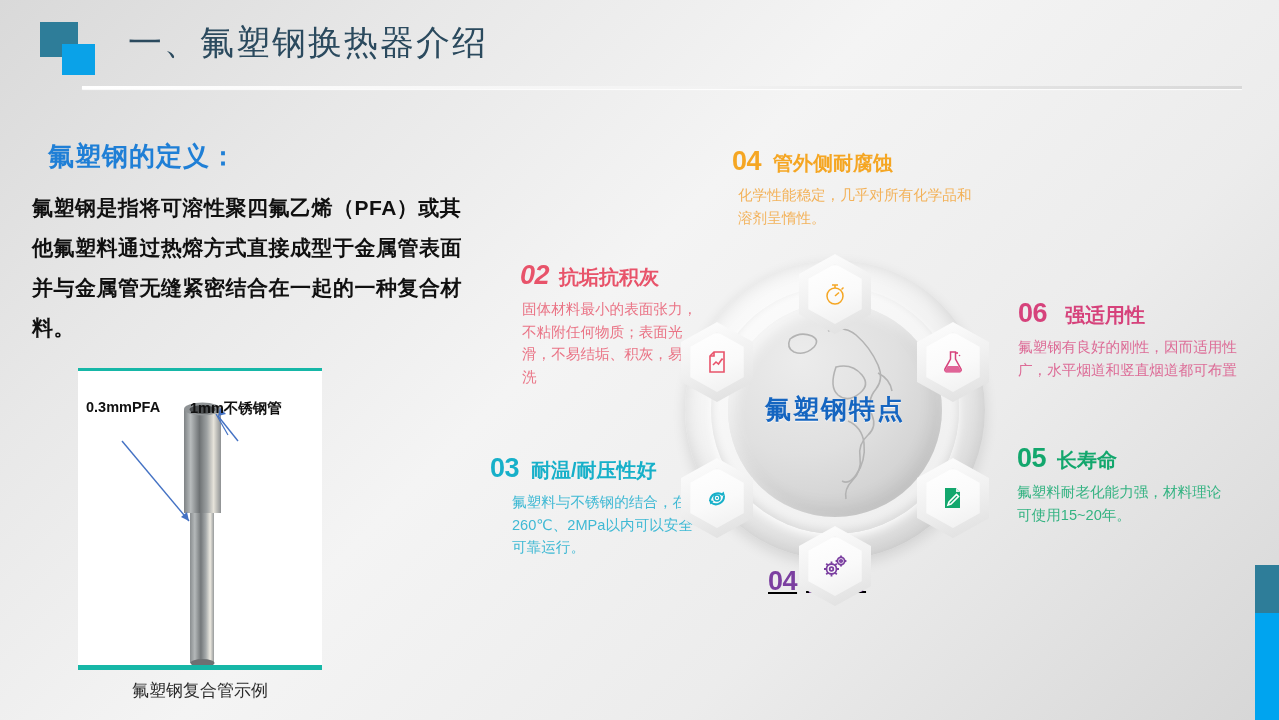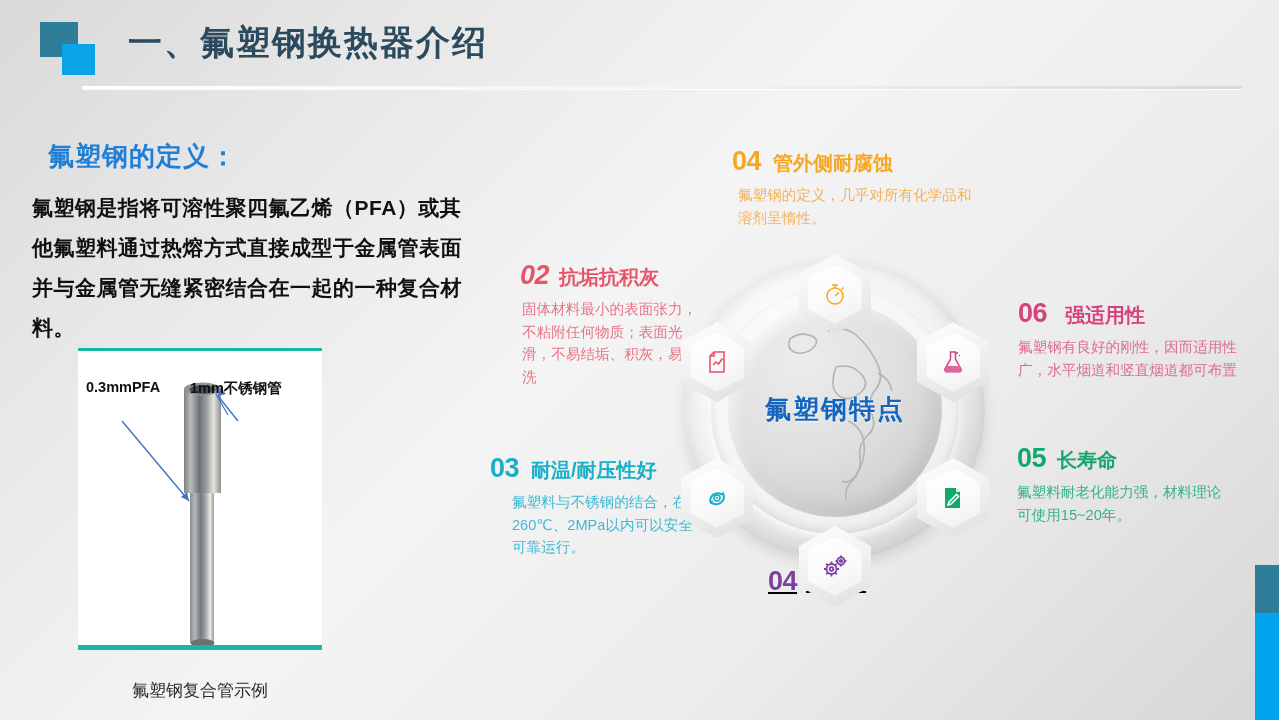--- a/index.html
+++ b/index.html
@@ -9,21 +9,21 @@
     background: linear-gradient(135deg, #d9d9d9 0%, #e8e8e8 22%, #f4f4f4 45%, #ececec 70%, #d6d6d6 100%);
     position: relative;
   }
   .slide { position: relative; width: 1279px; height: 720px; overflow: hidden; }
 
   
   .hdr-sq1 { position: absolute; left: 40px; top: 22px; width: 38px; height: 35px; background: #2e7d99; }
   .hdr-sq2 { position: absolute; left: 62px; top: 44px; width: 33px; height: 31px; background: #0aa2e8; }
   .hdr-title {
     position: absolute; left: 128px; top: 20px;
-    font-size: 34px; font-weight: bold; color: #2b4a5e; letter-spacing: 2px;
+    font-size: 34px; font-weight: normal; color: #2b4a5e; letter-spacing: 2px;
     white-space: nowrap;
   }
   .hdr-rule {
     position: absolute; left: 82px; top: 86px; width: 1160px; height: 3px;
     background: linear-gradient(to right, #ffffff 0%, #f2f2f2 55%, #d8d8d8 100%);
     box-shadow: 0 1px 1px rgba(255,255,255,.9);
   }
 
   
   .def-title {
@@ -31,21 +31,21 @@
     font-size: 26px; font-weight: bold; color: #1f7fd6; letter-spacing: 1px;
     white-space: nowrap;
   }
   .def-body {
     position: absolute; left: 32px; top: 188px; width: 445px;
     font-size: 21px; font-weight: bold; color: #101010; line-height: 40px;
     letter-spacing: .5px;
   }
 
   .photo-frame {
-    position: absolute; left: 78px; top: 348px; width: 244px; height: 302px;
+    position: absolute; left: 78px; top: 368px; width: 244px; height: 302px;
     background: #fef9c3;
     border-top: 3px solid #16b7a7;
     border-bottom: 5px solid #16b7a7;
     overflow: hidden;
   }
   .photo-lbl {
     position: absolute; font-size: 14.5px; font-weight: bold; color: #111;
     white-space: nowrap;
   }
   .lbl-a { left: 8px; top: 28px; }
@@ -194,21 +194,21 @@
   </div>
   <div class="photo-caption">氟塑钢复合管示例</div>
 
   <div class="info">
 
     <div class="itm" id="item01">
       <div class="hd">
         <span class="num" style="color:#f5a623">04</span>
         <span class="ttl" style="color:#f5a623">管外侧耐腐蚀</span>
       </div>
-      <div class="bd" style="color:#f3b25a">氟塑钢的定义，几乎对所有化学品和溶剂呈惰性。</div>
+      <div class="bd" style="color:#f3b25a">化学性能稳定，几乎对所有化学品和溶剂呈惰性。</div>
     </div>
 
     <div class="itm" id="item02">
       <div class="hd">
         <span class="num" style="color:#e8536a">02</span>
         <span class="ttl" style="color:#e8536a">抗垢抗积灰</span>
       </div>
       <div class="bd" style="color:#ea7486">固体材料最小的表面张力，不粘附任何物质；表面光滑，不易结垢、积灰，易清洗</div>
     </div>
 

